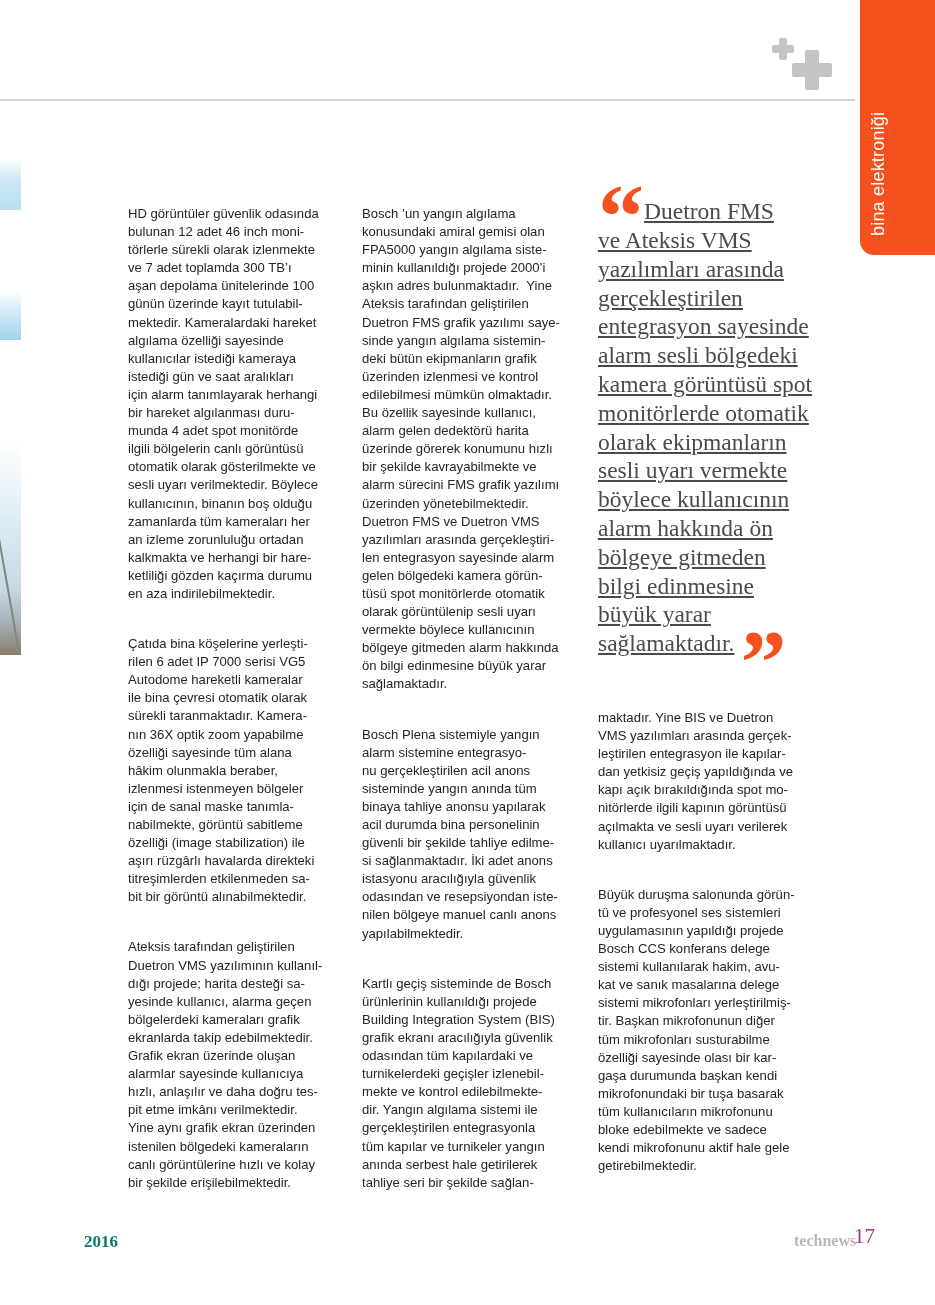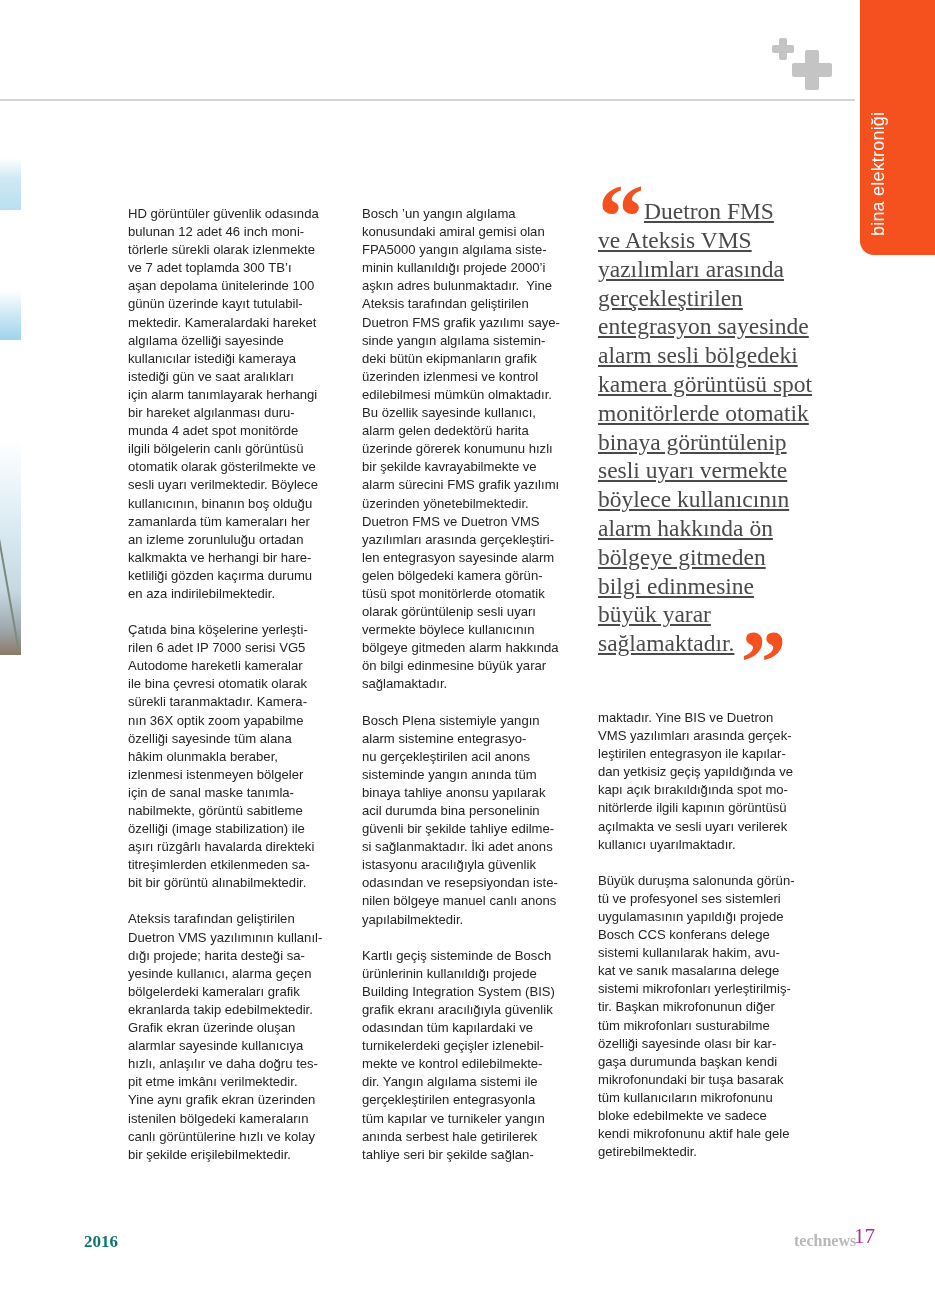--- a/index.html
+++ b/index.html
@@ -22,21 +22,21 @@
   .section-tab-label { position: absolute; left: 868px; top: 236px; transform-origin: left top; transform: rotate(-90deg); color: #ffffff; font-size: 18px; white-space: nowrap; font-family: "Liberation Sans", sans-serif; letter-spacing: 0.2px; }
 
   .photo-strip { position: absolute; left: 0; width: 21px; }
   .strip-1 { top: 158px; height: 52px; background: linear-gradient(180deg, #ffffff 0%, #cfe8f4 40%, #b9dff0 100%); }
   .strip-2 { top: 290px; height: 50px; background: linear-gradient(180deg, #ffffff 0%, #cde8f5 50%, #9fd3ec 100%); }
   .strip-3 { top: 440px; height: 215px; background: linear-gradient(180deg, #ffffff 0%, #dfeef5 35%, #c7d8e2 70%, #9ea8ad 88%, #8c7966 100%); }
   .strip-3::after { content: ""; position: absolute; left: 4px; top: 50px; width: 2px; height: 165px; background: #7d8a7f; transform: rotate(-10deg); }
 
   .col { position: absolute; font-size: 13.1px; line-height: 18.1px; color: #252525; }
   .col p { white-space: pre; }
-  .col p + p { margin-top: 18px; }
+  .col p + p { margin-top: 32px; }
   .col-1 { left: 128px; top: 205px; width: 215px; }
   .col-2 { left: 362px; top: 205px; width: 220px; }
   .col-3 { left: 598px; top: 709px; width: 215px; }
 
   .pull-quote { position: absolute; left: 598px; top: 186px; width: 225px; font-family: "Liberation Serif", serif; font-size: 23.5px; line-height: 28.8px; color: #4a4a4a; text-decoration: underline; }
   .pull-quote .line { display: block; white-space: pre; }
   .quote-open { color: #f4511e; font-family: "Liberation Serif", serif; font-weight: bold; font-size: 92px; line-height: 60px; vertical-align: -28px; margin-right: 6px; letter-spacing: -6px; display: inline-block; height: 40px; }
   .quote-close { color: #f4511e; font-family: "Liberation Serif", serif; font-weight: bold; font-size: 92px; line-height: 20px; vertical-align: -42px; margin-left: 6px; letter-spacing: -6px; display: inline-block; height: 20px; }
 
   .footer-year { position: absolute; left: 84px; top: 1232px; font-family: "Liberation Serif", serif; font-weight: bold; font-size: 17px; color: #0f766e; }
@@ -170,21 +170,21 @@
 
 <div class="pull-quote">
   <span class="line"><span class="quote-open">“</span><span>Duetron FMS</span></span>
   <span class="line">ve Ateksis VMS</span>
   <span class="line">yazılımları arasında</span>
   <span class="line">gerçekleştirilen</span>
   <span class="line">entegrasyon sayesinde</span>
   <span class="line">alarm sesli bölgedeki</span>
   <span class="line">kamera görüntüsü spot</span>
   <span class="line">monitörlerde otomatik</span>
-  <span class="line">binaya görüntülenip</span>
+  <span class="line">olarak ekipmanların</span>
   <span class="line">sesli uyarı vermekte</span>
   <span class="line">böylece kullanıcının</span>
   <span class="line">alarm hakkında ön</span>
   <span class="line">bölgeye gitmeden</span>
   <span class="line">bilgi edinmesine</span>
   <span class="line">büyük yarar</span>
   <span class="line"><span>sağlamaktadır.</span><span class="quote-close">”</span></span>
 </div>
 
 <div class="col col-3">

